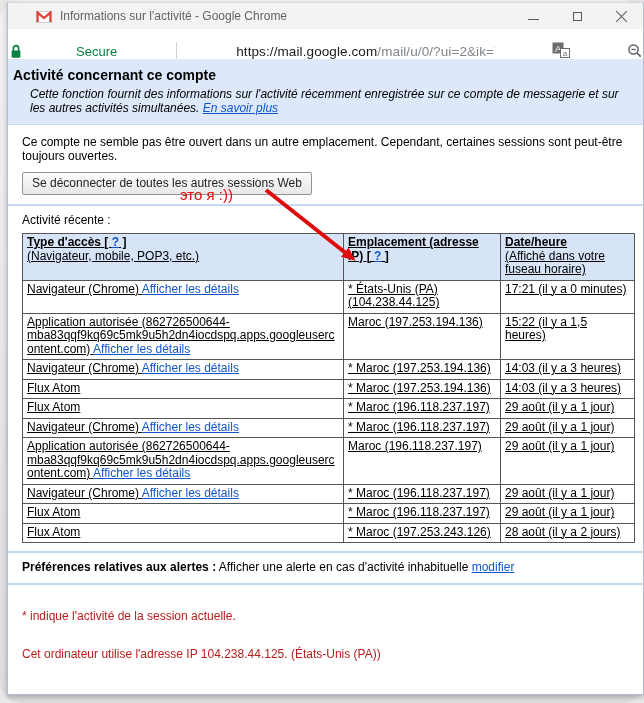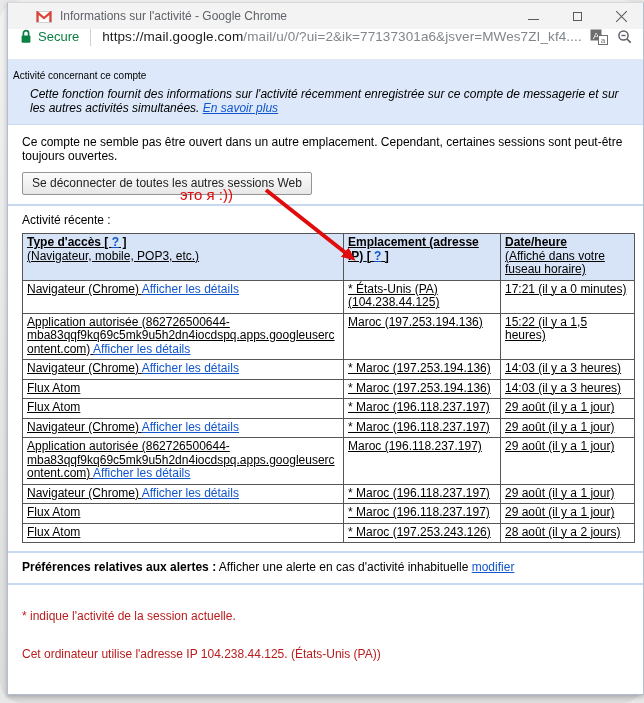--- a/index.html
+++ b/index.html
@@ -57,23 +57,24 @@
     width: 15px; height: 1px; background: #5a5a5a;
   }
   .glyph-close::before { transform: rotate(45deg); }
   .glyph-close::after { transform: rotate(-45deg); }
 
   .addressbar {
     height: 31px;
     background: #ffffff;
     border-bottom: 1px solid #e2e9f3;
     display: flex;
-    align-items: flex-start;
-    padding: 0 10px;
+    align-items: flex-end;
+    padding: 0 0;
     flex: 0 0 auto;
+    gap: 48px;
   }
   .secure-label { color: #0b8043; font-size: 13px; margin-left: 6px; }
   .url-sep { width: 1px; height: 17px; background: #d0d0d0; margin: 0 11px; }
   .url-field {
     flex: 1; font-size: 13.5px; white-space: nowrap; overflow: hidden;
     letter-spacing: .1px;
   }
   .url-host { color: #1b1b1b; }
   .url-path { color: #80868b; }
   .addr-icon { display: inline-flex; margin-left: 9px; flex: 0 0 auto; }
@@ -85,21 +86,21 @@
     background: #fff;
     font-size: 12px;
     color: #000;
     overflow: hidden;
   }
   .band {
     background: #dde9fa;
     border-bottom: 1px solid #c9d9f0;
     padding: 7px 10px 9px 5px;
   }
-  .band h1 { font-size: 10px; font-weight: normal; line-height: 17px; }
+  .band h1 { font-size: 14px; font-weight: bold; line-height: 17px; }
   .band-desc { margin: 3px 0 0 17px; line-height: 14px; font-style: italic; }
   a { color: #1155cc; text-decoration: underline; cursor: pointer; }
   .main { padding: 0 8px 0 14px; }
   .status-text { margin: 10px 0 9px 0; line-height: 14px; }
   .signout-btn {
     font-family: "Liberation Sans", sans-serif;
     font-size: 12px;
     color: #222;
     background: linear-gradient(#fcfcfc, #e7e7e7);
     border: 1px solid #949494;

